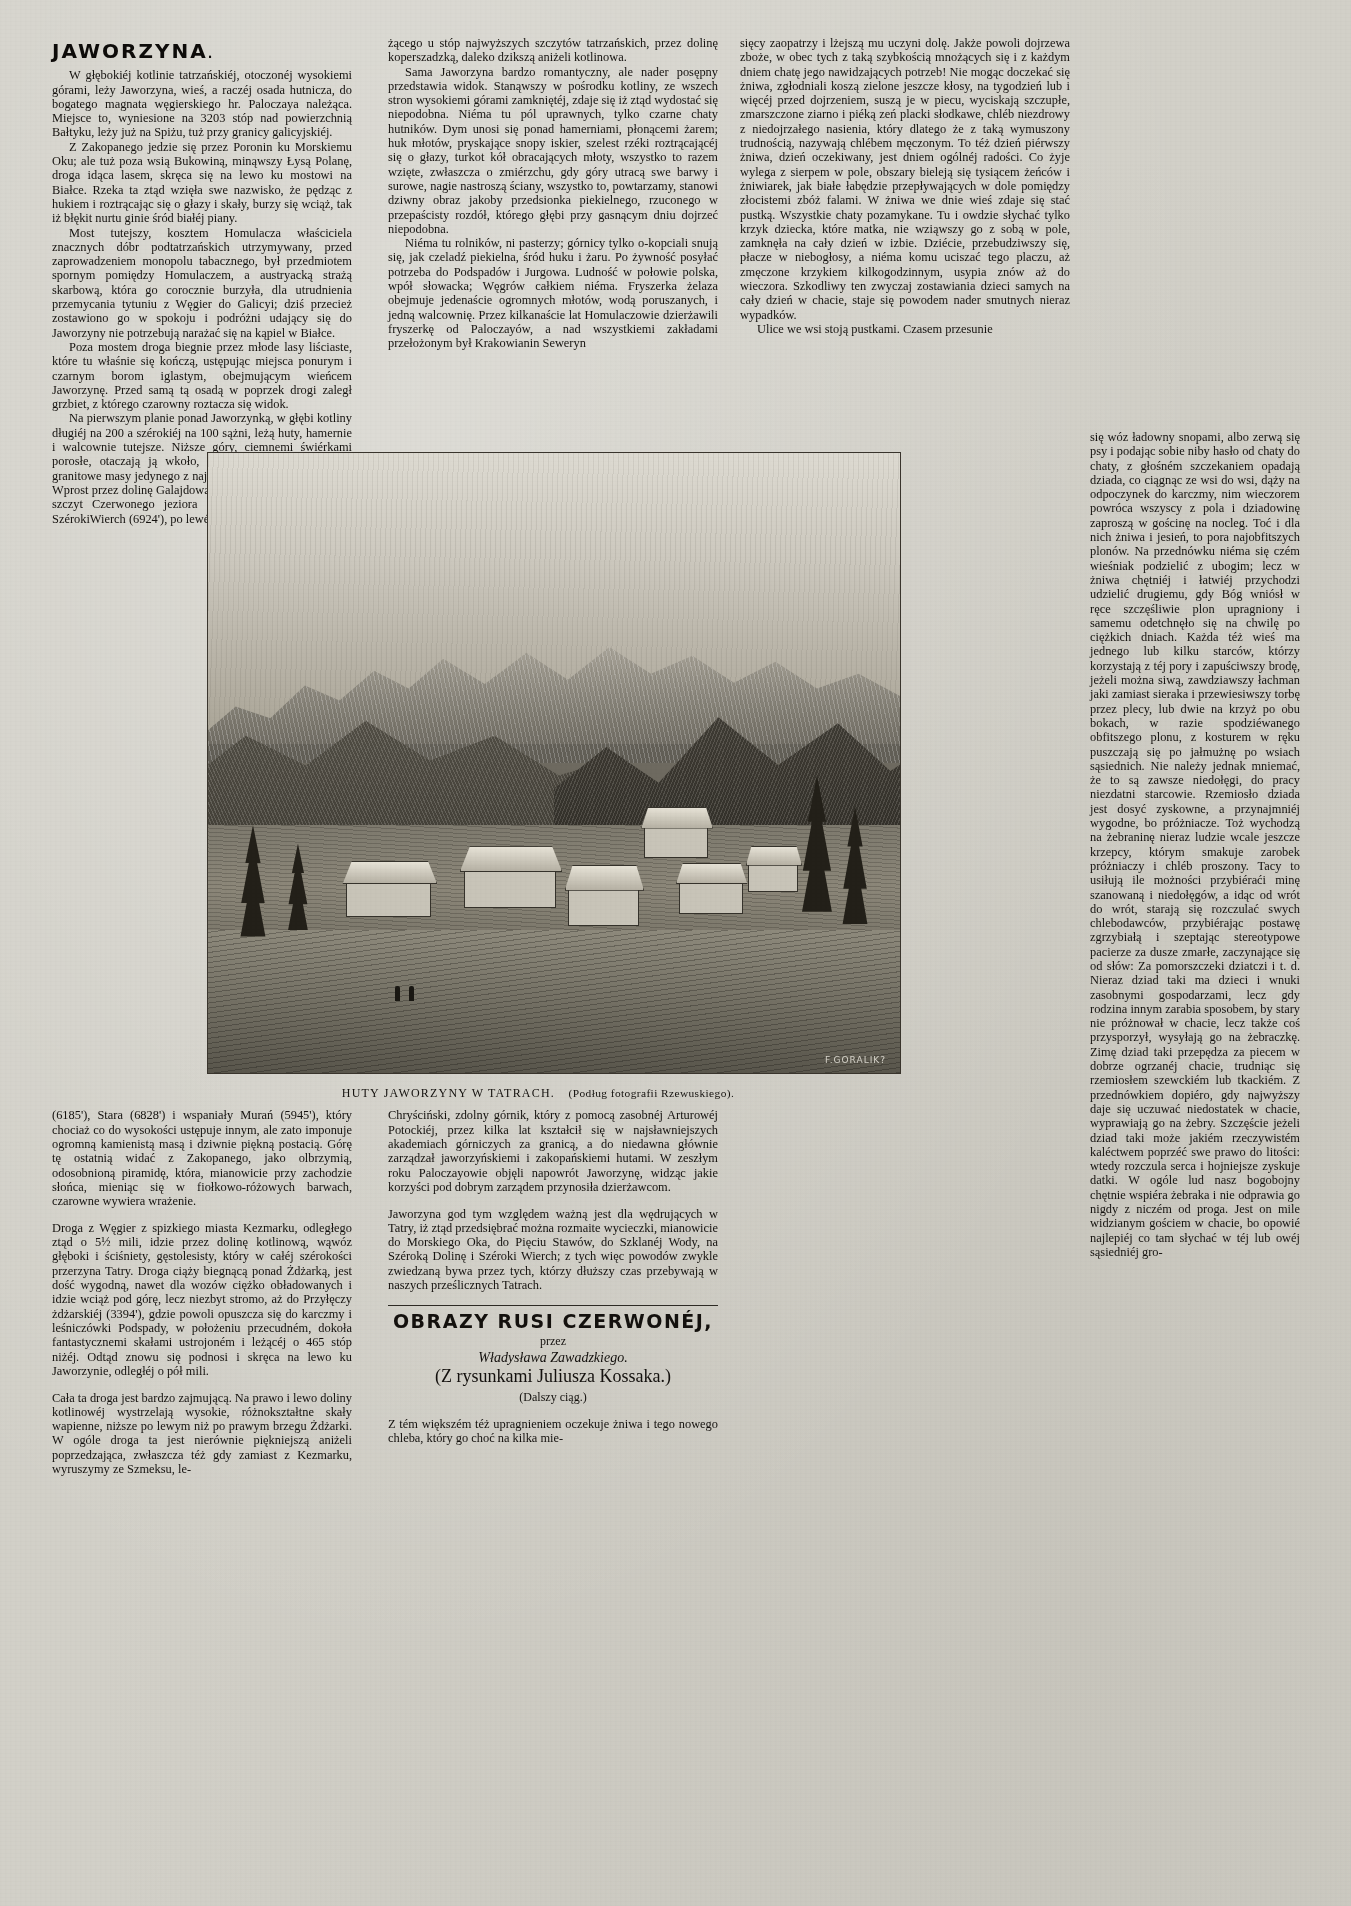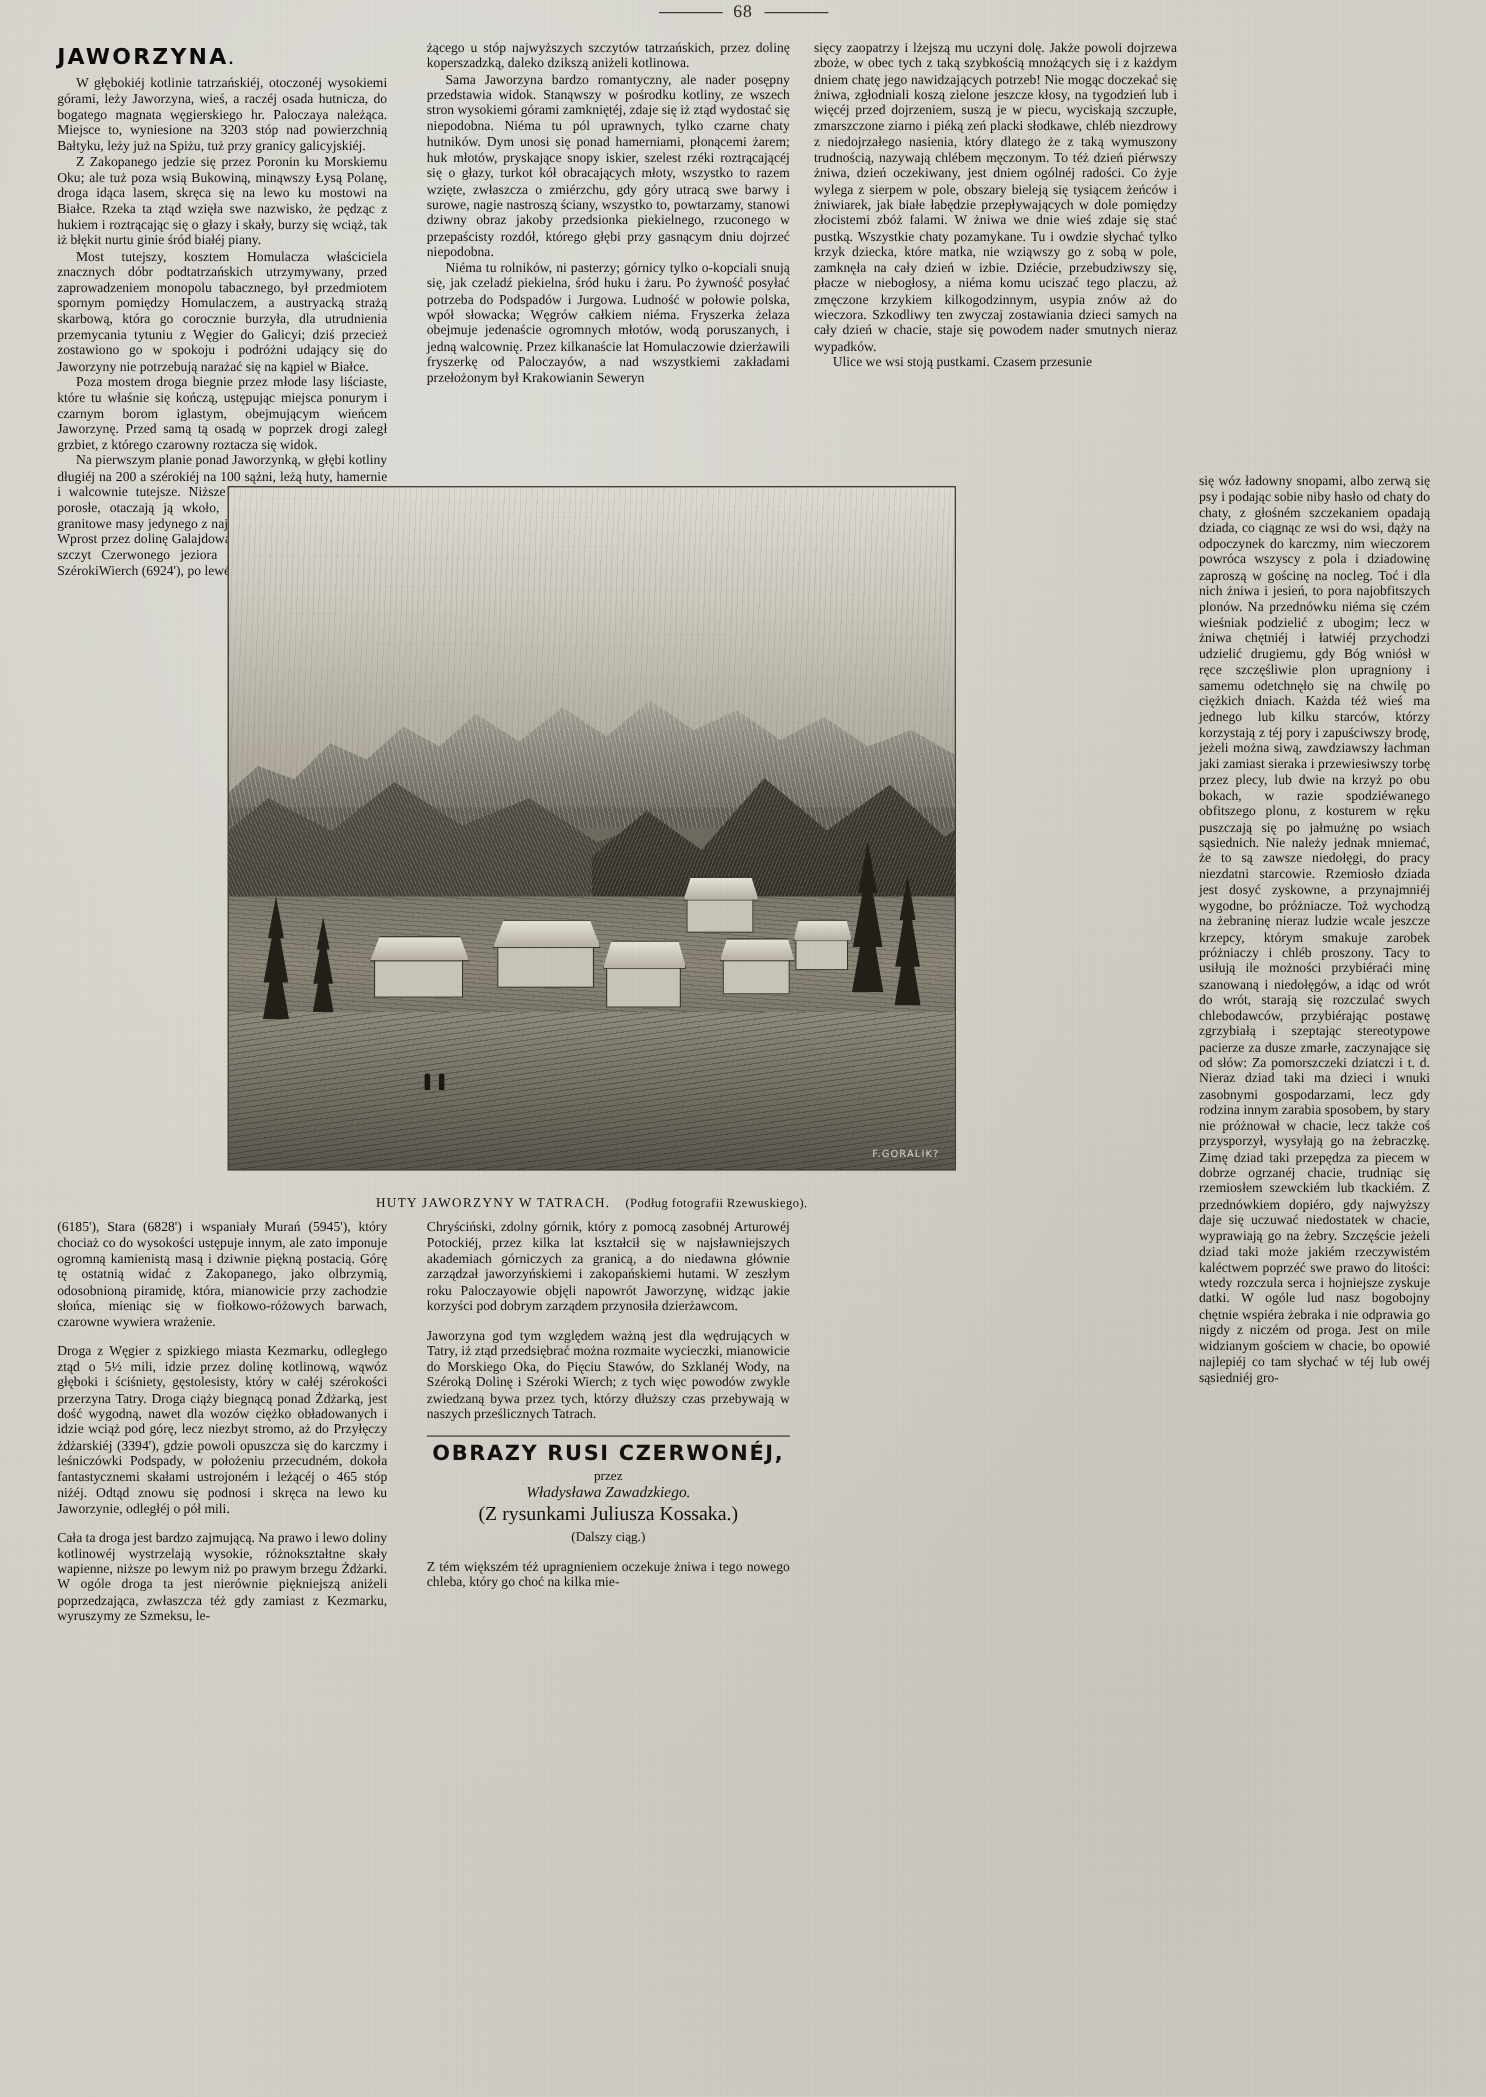--- a/index.html
+++ b/index.html
@@ -62,25 +62,26 @@
     letter-spacing:2px;
     margin:8px 0 7px 0;
     text-indent:0;
     color:#0e0c0a;
   }
   .sec-title .small { font-size:12px; letter-spacing:1px; }
 
   
   .plate {
     position:absolute;
-    left:207px; top:442px;
+    left:207px; top:452px;
     width:660px; height:620px;
     border:1px solid #3a352d;
     background:#6e6a60;
     overflow:hidden;
+    padding-left:32px;
   }
   .sky {
     position:absolute; left:0; top:0; width:100%; height:47%;
     background:linear-gradient(180deg,#dedbd2 0%, #cdc9bf 35%, #b9b4a8 70%, #a9a496 100%);
   }
   .sky:after{
     content:"";position:absolute;inset:0;
     background:
       repeating-linear-gradient(92deg, rgba(90,86,76,0.20) 0px, rgba(90,86,76,0.20) 1px, rgba(0,0,0,0) 1px, rgba(0,0,0,0) 5px);
     opacity:.55;
@@ -182,23 +183,20 @@
   .art-sub{ text-align:center; font-size:12px; margin:2px 0; }
   .art-auth{ text-align:center; font-style:italic; font-size:14px; margin:3px 0; }
   .art-note{ text-align:center; font-size:18px; margin:2px 0; }
   .art-cont{ text-align:center; font-size:12px; margin:7px 0 8px 0; }
 </style>
 </head>
 <body>
 
 <div class="page">
 
-  <div class="folio">
-    <span class="rule-l"></span><span>68</span><span class="rule-r"></span>
-  </div>
 
   <div class="col" id="col1">
     <div class="sec-title"><span>JAWORZYNA</span><span class="small">.</span></div>
     <p>W głębokiéj kotlinie tatrzańskiéj, otoczonéj wysokiemi górami, leży Jaworzyna, wieś, a raczéj osada hutnicza, do bogatego magnata węgierskiego hr. Paloczaya należąca. Miejsce to, wyniesione na 3203 stóp nad powierzchnią Bałtyku, leży już na Spiżu, tuż przy granicy galicyjskiéj.</p>
     <p>Z Zakopanego jedzie się przez Poronin ku Morskiemu Oku; ale tuż poza wsią Bukowiną, minąwszy Łysą Polanę, droga idąca lasem, skręca się na lewo ku mostowi na Białce. Rzeka ta ztąd wzięła swe nazwisko, że pędząc z hukiem i roztrącając się o głazy i skały, burzy się wciąż, tak iż błękit nurtu ginie śród białéj piany.</p>
     <p>Most tutejszy, kosztem Homulacza właściciela znacznych dóbr podtatrzańskich utrzymywany, przed zaprowadzeniem monopolu tabacznego, był przedmiotem spornym pomiędzy Homulaczem, a austryacką strażą skarbową, która go corocznie burzyła, dla utrudnienia przemycania tytuniu z Węgier do Galicyi; dziś przecież zostawiono go w spokoju i podróżni udający się do Jaworzyny nie potrzebują narażać się na kąpiel w Białce.</p>
     <p>Poza mostem droga biegnie przez młode lasy liściaste, które tu właśnie się kończą, ustępując miejsca ponurym i czarnym borom iglastym, obejmującym wieńcem Jaworzynę. Przed samą tą osadą w poprzek drogi zaległ grzbiet, z którego czarowny roztacza się widok.</p>
     <p>Na pierwszym planie ponad Jaworzynką, w głębi kotliny długiéj na 200 a szérokiéj na 100 sążni, leżą huty, hamernie i walcownie tutejsze. Niższe góry, ciemnemi świérkami porosłe, otaczają ją wkoło, a z poza tych wystrzelają granitowe masy jedynego z najwyższych pasm tatrzańskich. Wprost przez dolinę Galajdową widać mały Kołpak (7190'), szczyt Czerwonego jeziora (7644'), po prawéj stronie SzérokiWierch (6924'), po lewéj zaś Hawran</p>
   </div>
 

